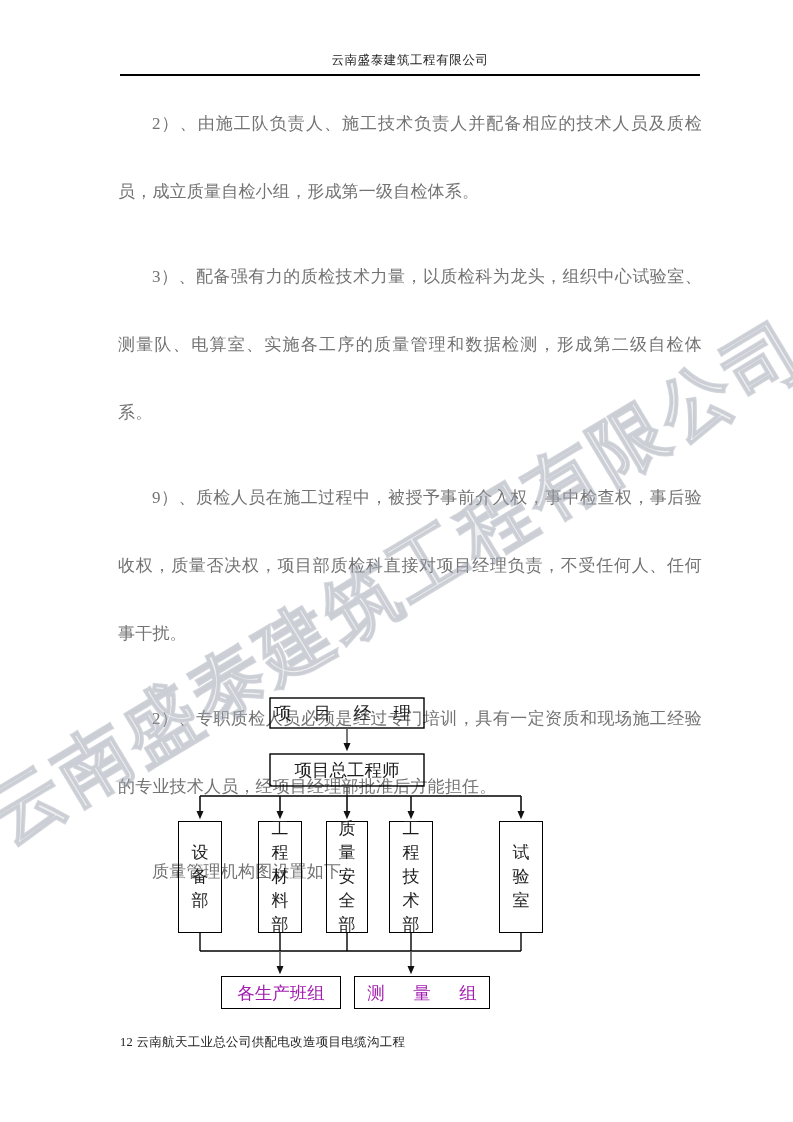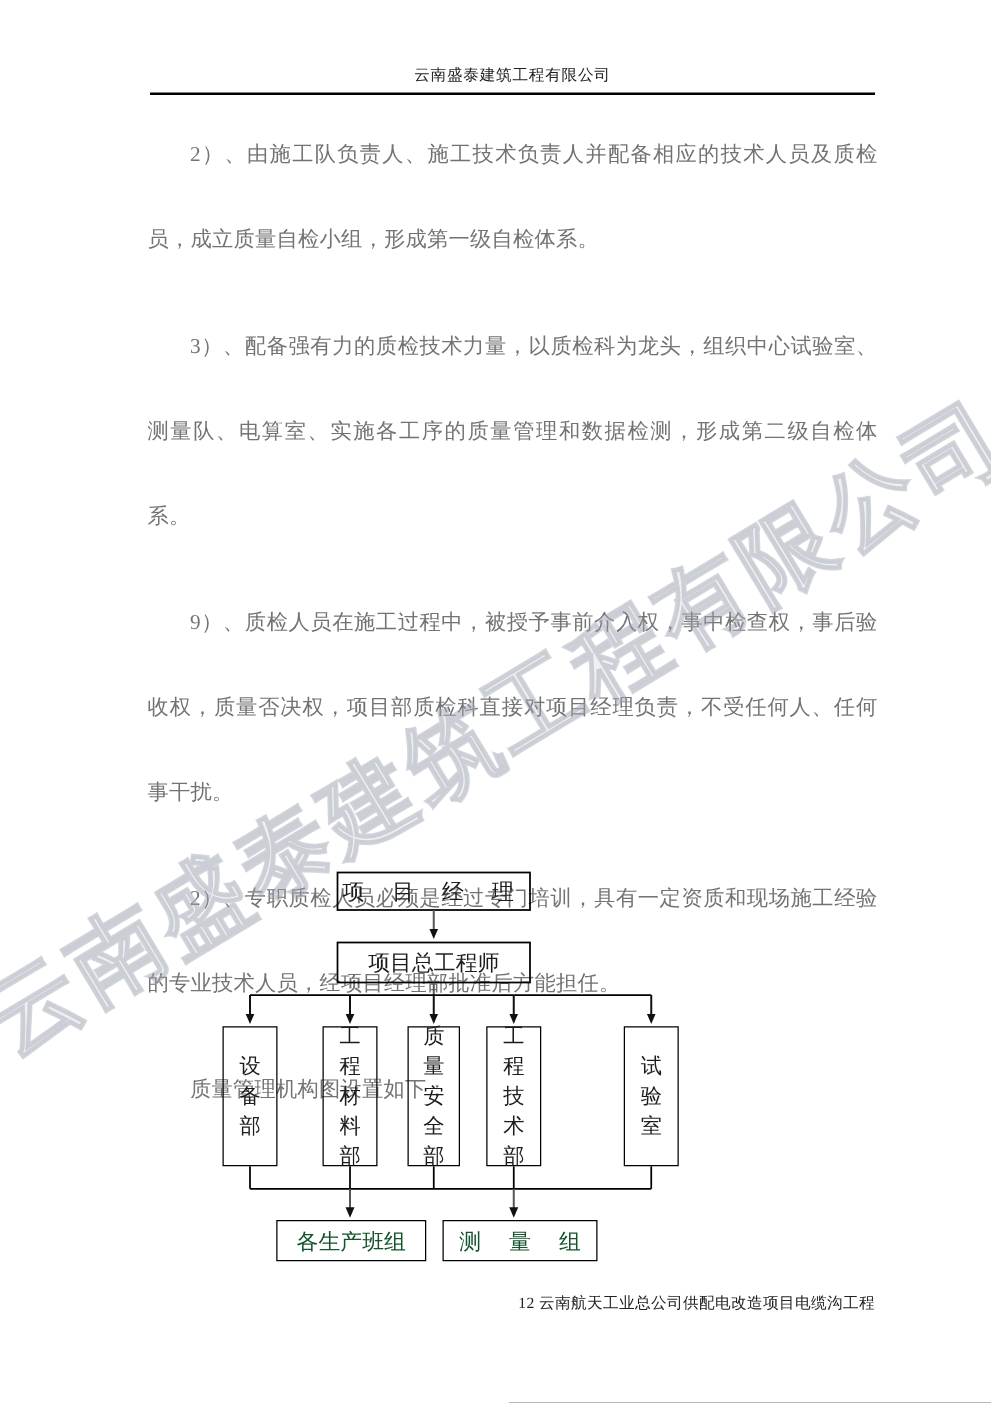--- a/index.html
+++ b/index.html
@@ -113,32 +113,31 @@
     color: #1c1c1c;
   }
   .hbox {
     position: absolute;
     border: 1.4px solid #000;
     box-sizing: border-box;
     display: flex;
     align-items: center;
     justify-content: center;
     font-size: 17.5px;
-    color: #14532d;
+    color: #a21caf;
     background: transparent;
   }
   .hbox.spaced { letter-spacing: 9px; text-indent: 9px; }
 
   
   .footer {
     position: absolute;
     left: 120px;
     top: 1034px;
     width: 580px;
-    text-align: right;
     font-size: 12.5px;
     letter-spacing: 0.3px;
     color: #222;
     z-index: 2;
   }
 </style>
 </head>
 <body>
 
 <div class="page">
@@ -226,19 +225,19 @@
     </div>
 
     <div class="vbox" style="left:499px; top:137px; width:44px; height:112px;">
       <span>试</span>
       <span>验</span>
       <span>室</span>
     </div>
 
     <div class="hbox" style="left:221px; top:292px; width:120px; height:33px;">各生产班组</div>
 
-    <div class="hbox spaced" style="left:354px; top:292px; width:124px; height:33px;">测 量 组</div>
+    <div class="hbox spaced" style="left:354px; top:292px; width:136px; height:33px;font-family:Liberation Mono, monospace;">测 量 组</div>
 
   </div>
 
   <div class="footer">12  云南航天工业总公司供配电改造项目电缆沟工程</div>
 
 </div>
 
 </body></html>

